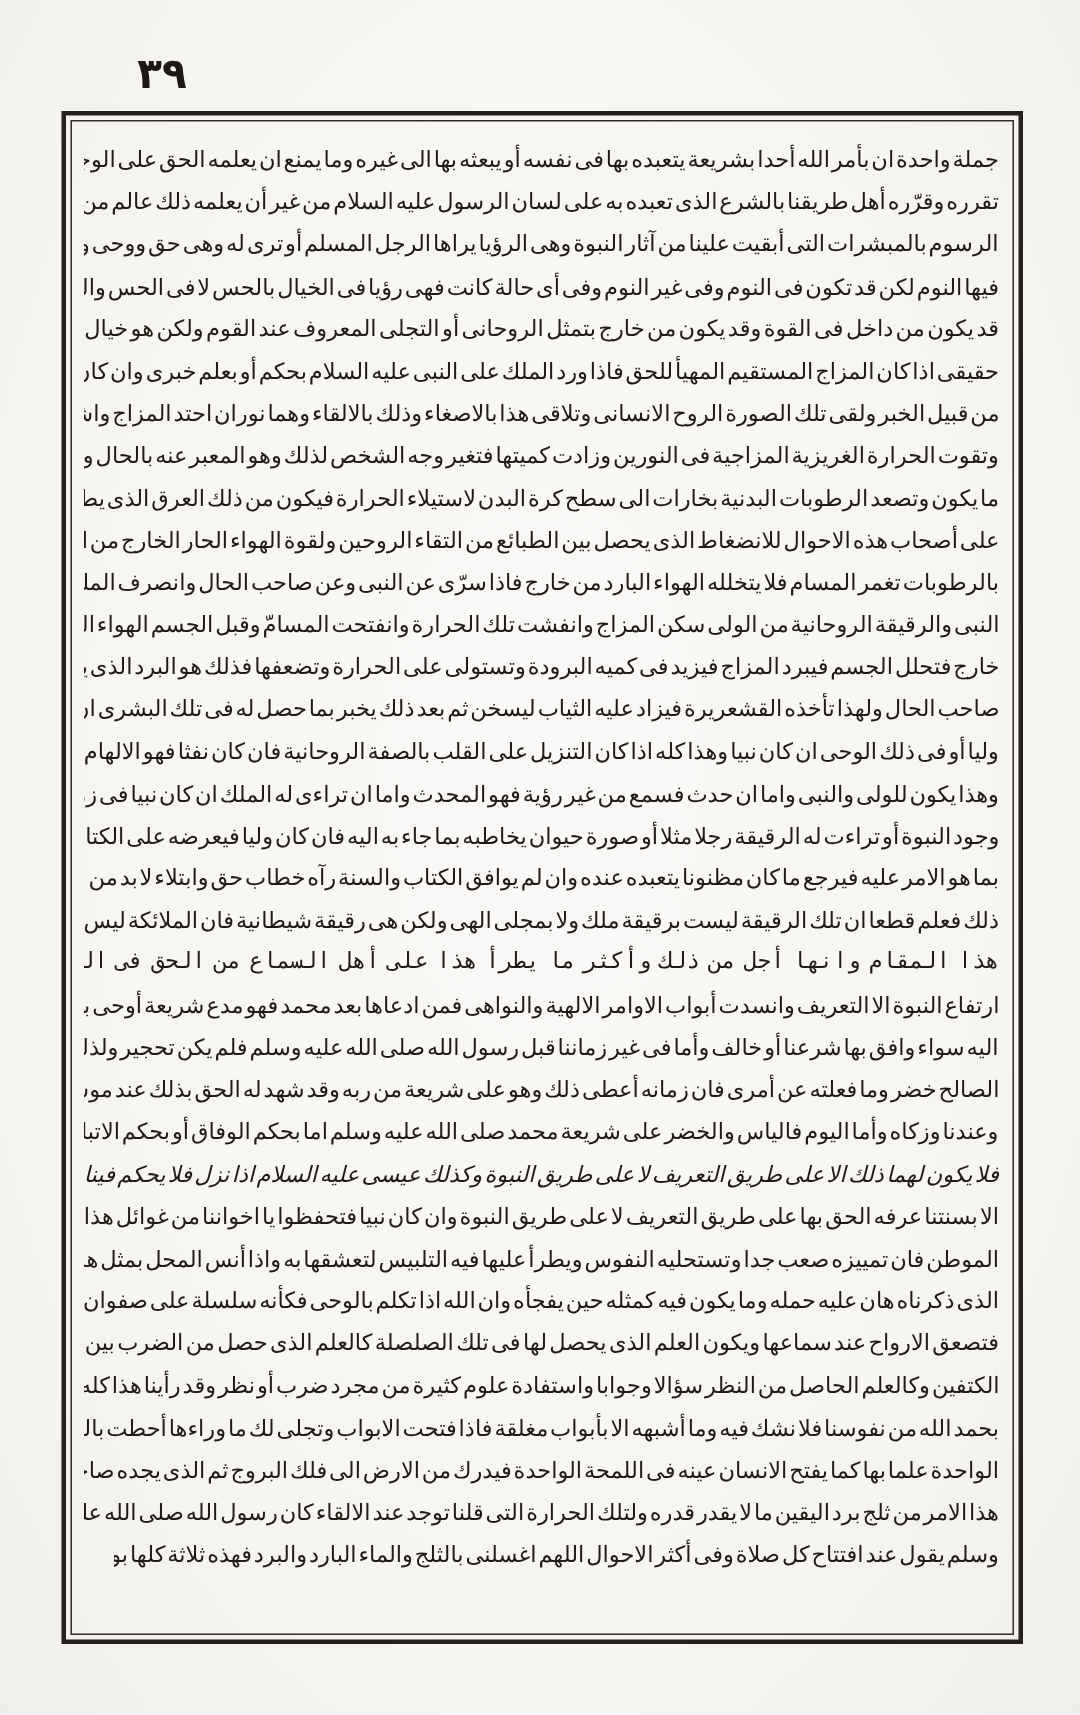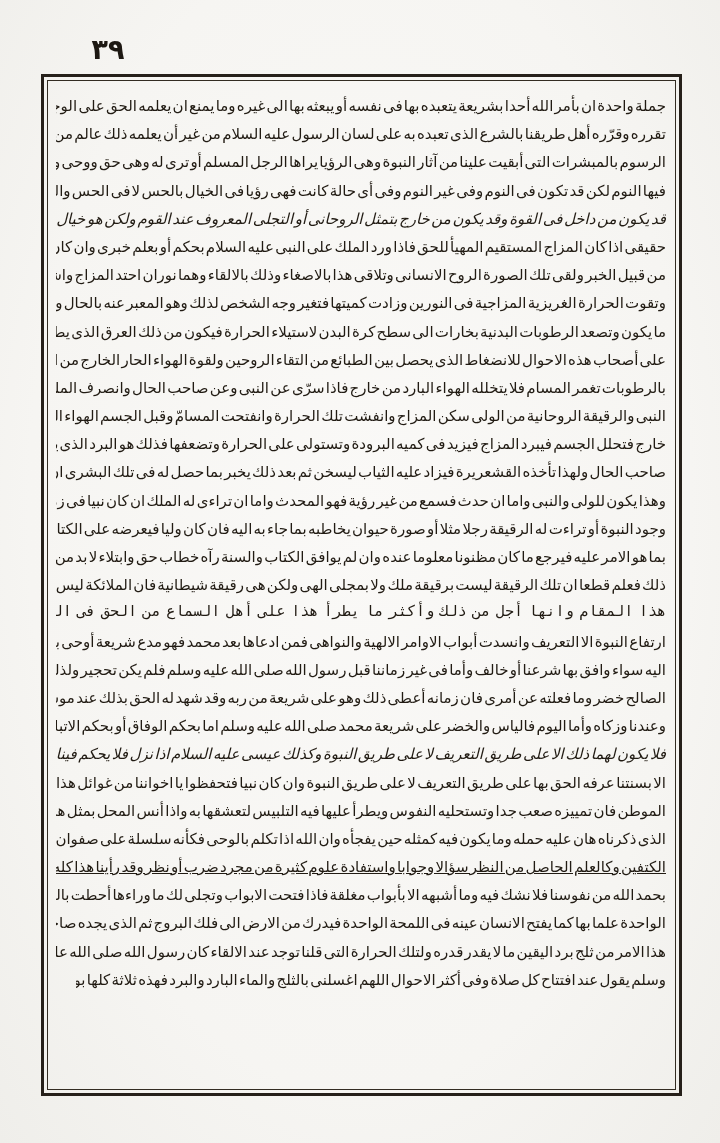--- a/index.html
+++ b/index.html
@@ -40,44 +40,46 @@
 
   <div class="page-number">٣٩</div>
 
   <div class="frame-outer">
     <div class="frame-inner">
       <div class="textblock">
           <div class="line" style="word-spacing: -3.5px;">جملة واحدة ان بأمر الله أحدا بشريعة يتعبده بها فى نفسه أو يبعثه بها الى غيره وما يمنع ان يعلمه الحق على الوجه الذى</div>
           <div class="line" style="word-spacing: -3.5px;">تقرره وقرّره أهل طريقنا بالشرع الذى تعبده به على لسان الرسول عليه السلام من غير أن يعلمه ذلك عالم من علماء</div>
           <div class="line" style="word-spacing: -3.5px;">الرسوم بالمبشرات التى أبقيت علينا من آثار النبوة وهى الرؤيا يراها الرجل المسلم أو ترى له وهى حق ووحى ولا يشترط</div>
           <div class="line" style="word-spacing: -3.5px;">فيها النوم لكن قد تكون فى النوم وفى غير النوم وفى أى حالة كانت فهى رؤيا فى الخيال بالحس لا فى الحس والمتخيل</div>
-          <div class="line" style="word-spacing: -3.15789px; font-style: italic;">قد يكون من داخل فى القوة وقد يكون من خارج بتمثل الروحانى أو التجلى المعروف عند القوم ولكن هو خيال</div>
+          <div class="line" style="word-spacing: -3.15789px;">قد يكون من داخل فى القوة وقد يكون من خارج بتمثل الروحانى أو التجلى المعروف عند القوم ولكن هو خيال</div>
           <div class="line" style="word-spacing: -3.5px;">حقيقى اذا كان المزاج المستقيم المهيأ للحق فاذا ورد الملك على النبى عليه السلام بحكم أو بعلم خبرى وان كان الكل</div>
           <div class="line" style="word-spacing: -3.5px;">من قبيل الخبر ولقى تلك الصورة الروح الانسانى وتلاقى هذا بالاصغاء وذلك بالالقاء وهما نوران احتد المزاج واشتعل</div>
           <div class="line" style="word-spacing: -3.5px;">وتقوت الحرارة الغريزية المزاجية فى النورين وزادت كميتها فتغير وجه الشخص لذلك وهو المعبر عنه بالحال وهو أشد</div>
           <div class="line" style="word-spacing: -3.5px;">ما يكون وتصعد الرطوبات البدنية بخارات الى سطح كرة البدن لاستيلاء الحرارة فيكون من ذلك العرق الذى يطرأ</div>
           <div class="line" style="word-spacing: -3.5px;">على أصحاب هذه الاحوال للانضغاط الذى يحصل بين الطبائع من التقاء الروحين ولقوة الهواء الحار الخارج من البدن</div>
           <div class="line" style="word-spacing: -3.5px;">بالرطوبات تغمر المسام فلا يتخلله الهواء البارد من خارج فاذا سرّى عن النبى وعن صاحب الحال وانصرف الملك من</div>
           <div class="line" style="word-spacing: -3.5px;">النبى والرقيقة الروحانية من الولى سكن المزاج وانفشت تلك الحرارة وانفتحت المسامّ وقبل الجسم الهواء البارد من</div>
           <div class="line" style="word-spacing: -3.5px;">خارج فتحلل الجسم فيبرد المزاج فيزيد فى كميه البرودة وتستولى على الحرارة وتضعفها فذلك هو البرد الذى يجد</div>
           <div class="line" style="word-spacing: -3.5px;">صاحب الحال ولهذا تأخذه القشعريرة فيزاد عليه الثياب ليسخن ثم بعد ذلك يخبر بما حصل له فى تلك البشرى ان كان</div>
+          <div class="line" style="word-spacing: -3.42857px;">وليا أو فى ذلك الوحى ان كان نبيا وهذا كله اذا كان التنزيل على القلب بالصفة الروحانية فان كان نفثا فهو الالهام</div>
           <div class="line" style="word-spacing: -3.5px;">وهذا يكون للولى والنبى واما ان حدث فسمع من غير رؤية فهو المحدث واما ان تراءى له الملك ان كان نبيا فى زمان</div>
           <div class="line" style="word-spacing: -3.5px;">وجود النبوة أو تراءت له الرقيقة رجلا مثلا أو صورة حيوان يخاطبه بما جاء به اليه فان كان وليا فيعرضه على الكتاب</div>
-          <div class="line" style="word-spacing: -3.5px;">بما هو الامر عليه فيرجع ما كان مظنونا معلوما عنده وان لم يوافق الكتاب والسنة رآه خطاب حق وابتلاء لا بد من</div>
+          <div class="line" style="word-spacing: -3.5px;">بما هو الامر عليه فيرجع ما كان مظنونا يتعبده عنده وان لم يوافق الكتاب والسنة رآه خطاب حق وابتلاء لا بد من</div>
           <div class="line" style="word-spacing: -3.5px;">ذلك فعلم قطعا ان تلك الرقيقة ليست برقيقة ملك ولا بمجلى الهى ولكن هى رقيقة شيطانية فان الملائكة ليس لها مثل</div>
           <div class="line" style="word-spacing: -3.47619px; font-family: Liberation Mono, monospace;">هذا المقام وانها أجل من ذلك وأكثر ما يطرأ هذا على أهل السماع من الحق فى الخلق فما بقى للاولياء اليوم بعد</div>
           <div class="line" style="word-spacing: -3.5px;">ارتفاع النبوة الا التعريف وانسدت أبواب الاوامر الالهية والنواهى فمن ادعاها بعد محمد فهو مدع شريعة أوحى بها</div>
           <div class="line" style="word-spacing: -3.5px;">اليه سواء وافق بها شرعنا أو خالف وأما فى غير زماننا قبل رسول الله صلى الله عليه وسلم فلم يكن تحجير ولذلك قال العبد</div>
           <div class="line" style="word-spacing: -3.5px;">الصالح خضر وما فعلته عن أمرى فان زمانه أعطى ذلك وهو على شريعة من ربه وقد شهد له الحق بذلك عند موسى</div>
           <div class="line" style="word-spacing: -3.5px;">وعندنا وزكاه وأما اليوم فالياس والخضر على شريعة محمد صلى الله عليه وسلم اما بحكم الوفاق أو بحكم الاتباع وعلى كل حال</div>
           <div class="line" style="word-spacing: -3.2px; font-style: italic;">فلا يكون لهما ذلك الا على طريق التعريف لا على طريق النبوة وكذلك عيسى عليه السلام اذا نزل فلا يحكم فينا</div>
           <div class="line" style="word-spacing: -3.4px;">الا بسنتنا عرفه الحق بها على طريق التعريف لا على طريق النبوة وان كان نبيا فتحفظوا يا اخواننا من غوائل هذا</div>
           <div class="line" style="word-spacing: -3.5px;">الموطن فان تمييزه صعب جدا وتستحليه النفوس ويطرأ عليها فيه التلبيس لتعشقها به واذا أنس المحل بمثل هذا الالقاء</div>
           <div class="line" style="word-spacing: -3.5px; text-align: right;">الذى ذكرناه هان عليه حمله وما يكون فيه كمثله حين يفجأه وان الله اذا تكلم بالوحى فكأنه سلسلة على صفوان</div>
-          <div class="line" style="word-spacing: -3.5px; text-decoration: underline;">الكتفين وكالعلم الحاصل من النظر سؤالا وجوابا واستفادة علوم كثيرة من مجرد ضرب أو نظر وقد رأينا هذا كله</div>
+          <div class="line" style="word-spacing: -3.23529px;">فتصعق الارواح عند سماعها ويكون العلم الذى يحصل لها فى تلك الصلصلة كالعلم الذى حصل من الضرب بين</div>
+          <div class="line" style="word-spacing: -3.5px;">الكتفين وكالعلم الحاصل من النظر سؤالا وجوابا واستفادة علوم كثيرة من مجرد ضرب أو نظر وقد رأينا هذا كله</div>
           <div class="line" style="word-spacing: -3.5px;">بحمد الله من نفوسنا فلا نشك فيه وما أشبهه الا بأبواب مغلقة فاذا فتحت الابواب وتجلى لك ما وراءها أحطت بالنظرة</div>
           <div class="line" style="word-spacing: -3.5px;">الواحدة علما بها كما يفتح الانسان عينه فى اللمحة الواحدة فيدرك من الارض الى فلك البروج ثم الذى يجده صاحب</div>
           <div class="line" style="word-spacing: -3.5px;">هذا الامر من ثلج برد اليقين ما لا يقدر قدره ولتلك الحرارة التى قلنا توجد عند الالقاء كان رسول الله صلى الله عليه</div>
           <div class="line" style="word-spacing: -3.5px; margin-left: 20px;">وسلم يقول عند افتتاح كل صلاة وفى أكثر الاحوال اللهم اغسلنى بالثلج والماء البارد والبرد فهذه ثلاثة كلها بوارد</div>
         </div>
     </div>
   </div>
 
 </div>
 

